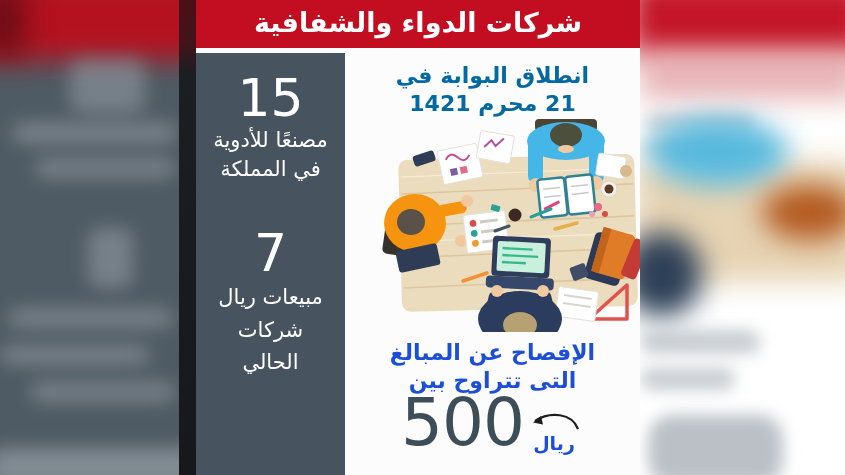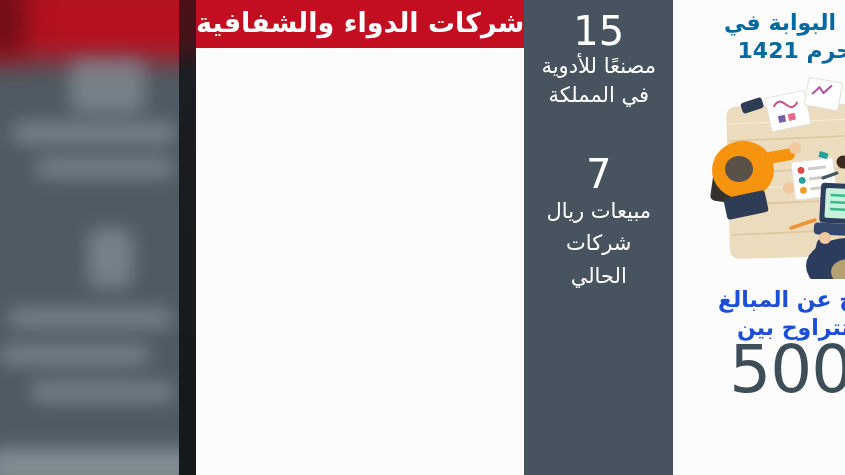--- a/index.html
+++ b/index.html
@@ -21,27 +21,27 @@
   .bg-right-tan{left:635px;top:162px;width:230px;height:120px;background:#e6d3b3;}
   .bg-right-navy{left:622px;top:232px;width:80px;height:85px;background:#2e4058;border-radius:50%;}
   .bg-right-orange{left:762px;top:185px;width:95px;height:55px;background:#b35a20;border-radius:50%;}
   .graysmudge{position:absolute;background:#a9b1b8;opacity:.65;border-radius:14px;filter:blur(8px);}
   
   .edge-shadow{
     position:absolute;left:179px;top:0;width:17px;height:475px;z-index:3;
     background:linear-gradient(to bottom,#4a1016 0,#44131a 42px,#1b1e22 72px,#16181b 100%);
   }
   
-  .panel{position:absolute;left:196px;top:0;width:444px;height:475px;z-index:4;background:#fcfcfc;display:flex;}
+  .panel{position:absolute;left:196px;top:0;width:444px;height:475px;z-index:4;background:#fcfcfc;display:flex;flex-direction:column;}
   .banner{height:48px;background:#c30d20;display:flex;align-items:center;justify-content:center;flex:0 0 auto;}
   .banner-title{color:#ffffff;font-size:27px;font-weight:bold;direction:rtl;line-height:1;padding-bottom:4px;}
   .gap{height:5px;background:#fcfcfc;flex:0 0 auto;}
   .panel-body{flex:1;display:flex;min-height:0;}
   .sidebar{width:149px;background:#47545f;color:#fff;text-align:center;direction:rtl;padding-top:10px;flex:0 0 auto;}
-  .stat-value-lg{font-size:40px;line-height:1.05;font-weight:400;}
+  .stat-value-lg{font-size:52px;line-height:1.05;font-weight:400;margin-top:8px;}
   .stat-line{font-size:21px;line-height:1.4;}
   .stat-lines{font-size:21px;line-height:1.55;}
   .stat2{margin-top:42px;}
   .content{flex:1;background:#fcfcfc;display:flex;flex-direction:column;align-items:center;overflow:hidden;}
   .launch{margin-top:9px;text-align:center;direction:rtl;color:#0369a1;font-weight:bold;font-size:22px;line-height:1.25;}
   .illus-wrap{width:295px;height:213px;margin-top:2px;flex:0 0 auto;}
   .disclosure{margin-top:7px;text-align:center;direction:rtl;color:#1d4ed8;font-weight:bold;font-size:22px;line-height:1.25;}
   .range-row{display:flex;direction:ltr;align-items:flex-end;justify-content:center;margin-top:-4px;color:#3e4e59;}
   .range-num{font-size:66px;line-height:1;font-weight:400;letter-spacing:-1px;}
   .range-mid{display:flex;flex-direction:column;align-items:center;justify-content:flex-end;padding:0 2px 2px 2px;}

